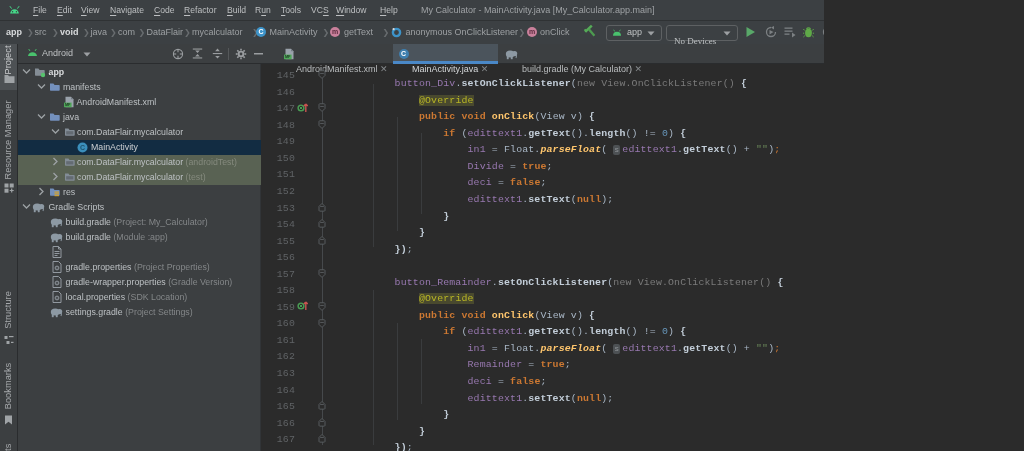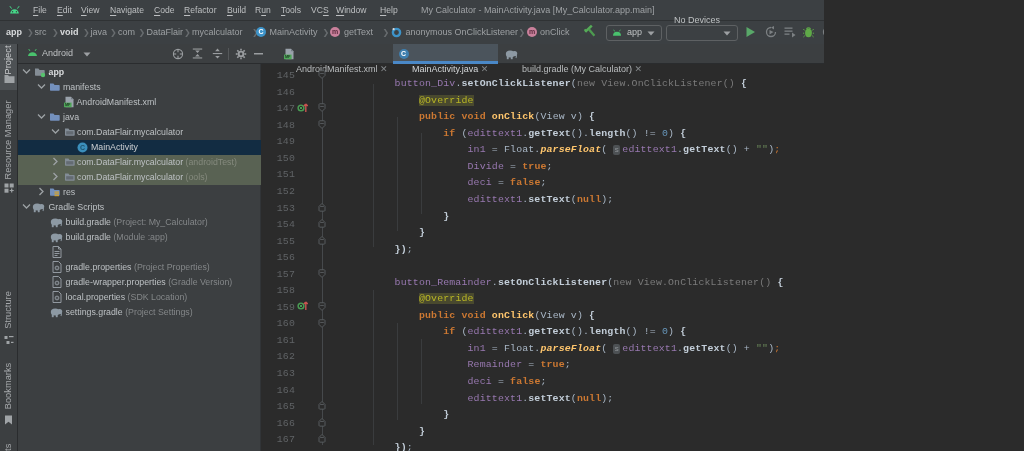--- a/index.html
+++ b/index.html
@@ -142,21 +142,21 @@
     <path d="M1 7.5 A4.5 4.5 0 0 1 10 7.5 Z" fill="#49c26d"></path>
     <line x1="3" y1="2.8" x2="1.7" y2="0.8" stroke="#49c26d" stroke-width="0.9"></line>
     <line x1="8" y1="2.8" x2="9.3" y2="0.8" stroke="#49c26d" stroke-width="0.9"></line>
   </svg>
   <div class="abs" style="left:627px;top:25px;color:#bfc2c4;font-size:9px;line-height:15px;">app</div>
   <svg class="abs" style="left:647px;top:30.5px" width="8" height="5">
       <path d="M0.5 0.5 L4 4.4 L7.5 0.5 Z" fill="#9da0a3"></path>
     </svg>
 
   <div class="abs ddl" style="left:666px;width:70px"></div>
-  <div class="abs" style="left:674px;top:13px;color:#bfc2c4;font-size:9px;line-height:15px;">No Devices</div>
+  <div class="abs" style="left:674px;top:34px;color:#bfc2c4;font-size:9px;line-height:15px;font-family:Liberation Serif, serif;">No Devices</div>
   <svg class="abs" style="left:723px;top:30.5px" width="8" height="5">
       <path d="M0.5 0.5 L4 4.4 L7.5 0.5 Z" fill="#9da0a3"></path>
     </svg>
 
   <svg class="abs" style="left:745px;top:26px" width="11" height="12" viewBox="0 0 11 12">
     <path d="M1.5 1 L10 6 L1.5 11 Z" fill="#59a869"></path>
     </svg>
   <svg class="abs" style="left:765px;top:26px" width="12" height="12" viewBox="0 0 12 12">
     <path d="M10.5 6 A4.5 4.5 0 1 1 6 1.5" fill="none" stroke="#7c8083" stroke-width="1.3"></path>
     <path d="M6 1.5 L9 0 L9 3.5 Z" fill="#7c8083"></path>
@@ -412,21 +412,21 @@
       </svg>
       <span class="tx" style="left:59px">com.DataFlair.mycalculator <span class="sfx">(androidTest)</span></span>
     </div>
   <div class="trow" style="left:18px;top:169.5px">
       <svg style="left:31.5px" width="11" height="11">
         <use href="#chevR"></use>
       </svg>
       <svg style="left:45.5px" width="12" height="12">
         <use href="#foldP"></use>
       </svg>
-      <span class="tx" style="left:59px">com.DataFlair.mycalculator <span class="sfx">(ools)</span></span>
+      <span class="tx" style="left:59px">com.DataFlair.mycalculator <span class="sfx">(test)</span></span>
     </div>
   <div class="trow" style="left:18px;top:184.5px">
       <svg style="left:17.5px" width="11" height="11">
         <use href="#chevR"></use>
       </svg>
       <svg style="left:30.5px" width="12" height="12">
         <use href="#foldR"></use>
       </svg>
       <span class="tx" style="left:45px">res</span>
     </div>

